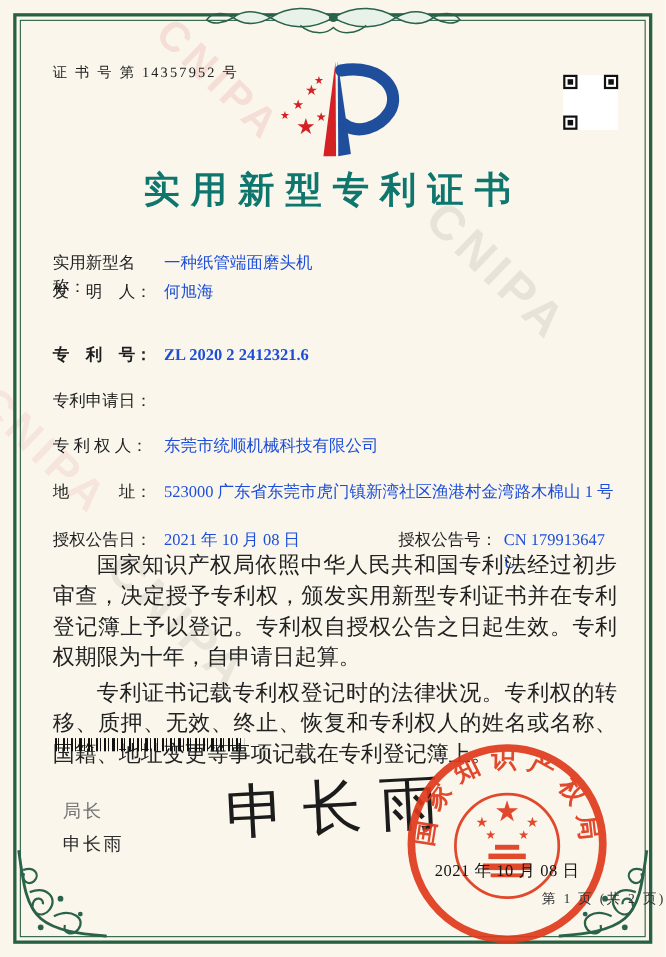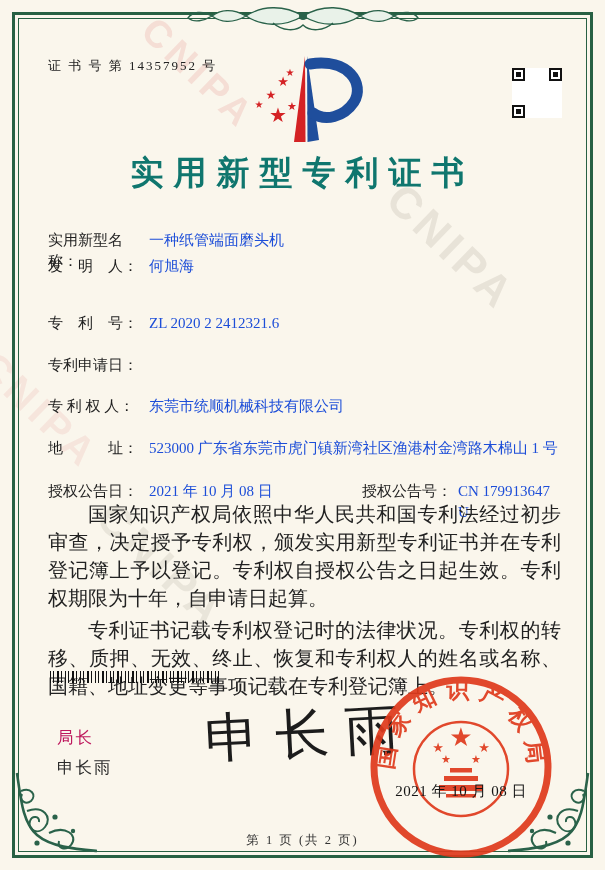--- a/index.html
+++ b/index.html
@@ -47,47 +47,47 @@
   }
   .finder{position:absolute; width:13px; height:13px; border:2.5px solid #111; background:#fff; box-sizing:border-box;}
   .finder::after{content:""; position:absolute; left:2px; top:2px; right:2px; bottom:2px; background:#111;}
   .f-tl{left:4px; top:4px;} .f-tr{right:4px; top:4px;} .f-bl{left:4px; bottom:4px;}
   .title{position:absolute; left:0; right:0; top:151px; text-align:center; z-index:2;
          font-size:33px; font-weight:bold; letter-spacing:10px; color:#0f766e;}
   
   .row{position:absolute; left:48px; right:42px; display:flex; font-size:15px; line-height:21px; z-index:2;}
   .flabel{flex:none; width:101px; color:#1e1e1e;}
   .fvalue{flex:1; color:#1d4ed8;}
-  .r1{top:230px;} .r2{top:256px;} .r3{top:313px;} .r4{top:355px;} .r5{top:396px;} .r6{top:438px;} .r7{top:481px;}
+  .r1{top:230px;} .r2{top:256px;} .r3{top:313px;font-weight:bold;} .r4{top:355px;} .r5{top:396px;} .r6{top:438px;} .r7{top:481px;}
   .grant2{position:absolute; left:270px; top:0; display:flex;margin-left:44px;}
   .grant2 .flabel{width:96px;}
   
   .body-text{position:absolute; left:48px; right:44px; top:500px; z-index:2;
              font-size:20px; line-height:28px; color:#222;}
   .body-text p{margin:0 0 4px 0; text-indent:2em; text-align:justify;}
   
   .barcode{
     position:absolute; left:50px; top:671px; width:172px; height:12px; z-index:2;
     background:repeating-linear-gradient(90deg,
       #111 0 1.5px, transparent 1.5px 3px,
       #111 3px 4px, transparent 4px 7px,
       #111 7px 9.5px, transparent 9.5px 11px,
       #111 11px 12px, transparent 12px 15px);
   }
   .signer-role{position:absolute; left:57px; top:727px; font-size:16.5px; letter-spacing:2px; z-index:2;
-               font-family:"Liberation Sans","DejaVu Sans",sans-serif; color:#be185d;}
+               font-family:"Liberation Sans","DejaVu Sans",sans-serif; color:#737373;}
   .signer-name{position:absolute; left:57px; top:757px; font-size:16.5px; letter-spacing:2px; z-index:2;
                font-family:"Liberation Sans","DejaVu Sans",sans-serif; color:#2a2a2a;}
   .signature{position:absolute; left:175px; top:698px; width:270px; text-align:center; z-index:2;
              font-size:54px; letter-spacing:16px; color:#1c1c1c; transform:rotate(-3deg);
              font-family:"Liberation Serif","DejaVu Serif",serif;}
   .seal{position:absolute; left:366px; top:672px; z-index:2; opacity:.92;}
   .seal-date{position:absolute; left:366px; top:782px; width:190px; text-align:center; z-index:3;
              font-size:15px; color:#151515; letter-spacing:0.5px;}
-  .footer{position:absolute; left:0; right:0; top:832px; text-align:center; z-index:2;
+  .footer{position:absolute; left:0; right:0; top:809px; text-align:right; z-index:2;
           font-size:12.5px; letter-spacing:2px; color:#333;}
 </style>
 </head>
 <body>
 
 <div class="page">
 
   <div class="waves"></div>
 
   <div class="frame-outer"></div>

